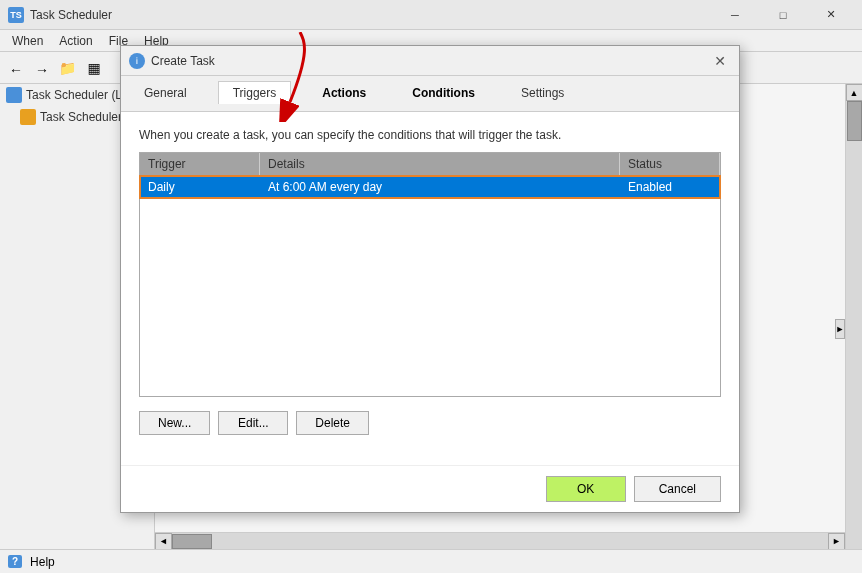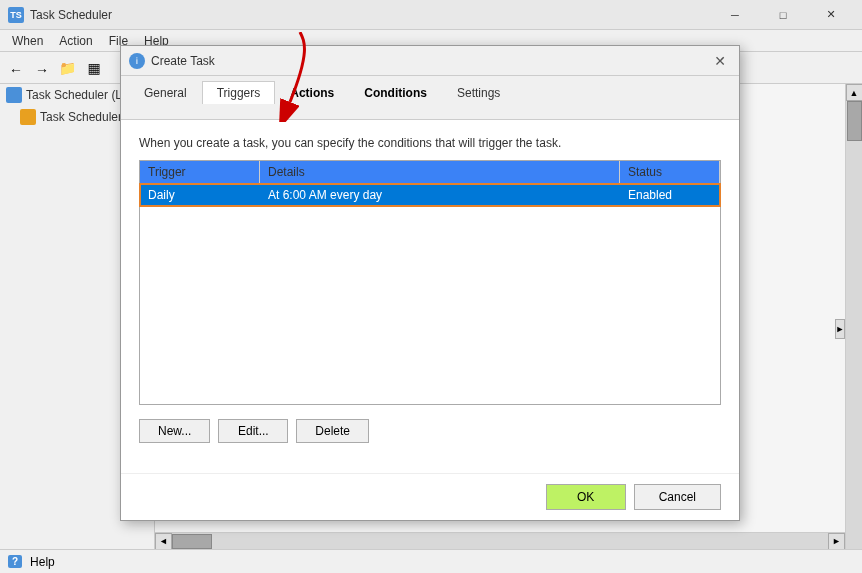--- a/index.html
+++ b/index.html
@@ -201,22 +201,22 @@
       border: none;
       background: transparent;
       color: #555;
     }
 
     
     .dialog-tabs {
       display: flex;
       background: #f0f0f0;
       border-bottom: 1px solid #ccc;
-      padding: 4px 8px 16px;
-      gap: 0;
+      padding: 4px 8px 8px;
+      gap: 16px;
     }
 
     .tab {
       padding: 4px 14px;
       font-size: 12px;
       cursor: pointer;
       border: 1px solid transparent;
       border-bottom: none;
       background: transparent;
       position: relative;
@@ -249,21 +249,21 @@
     }
 
     
     .trigger-table-container {
       border: 1px solid #aaa;
       margin-bottom: 14px;
     }
 
     .trigger-table-header {
       display: flex;
-      background: #3b82f6;
+      background: #a3a3a3;
       border-bottom: 1px solid #aaa;
     }
 
     .trigger-table-header .th {
       padding: 4px 8px;
       font-size: 12px;
       font-weight: normal;
       color: #333;
       border-right: 1px solid #ccc;
     }

